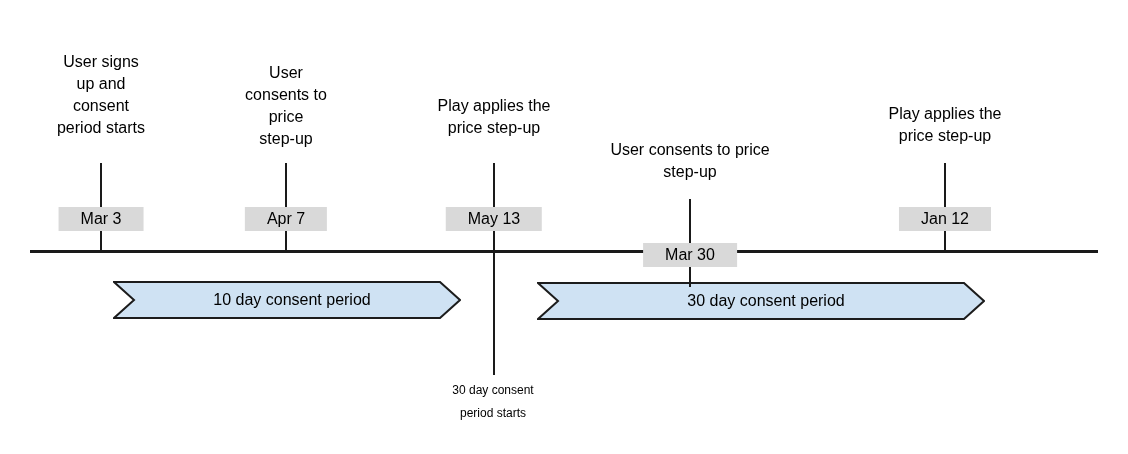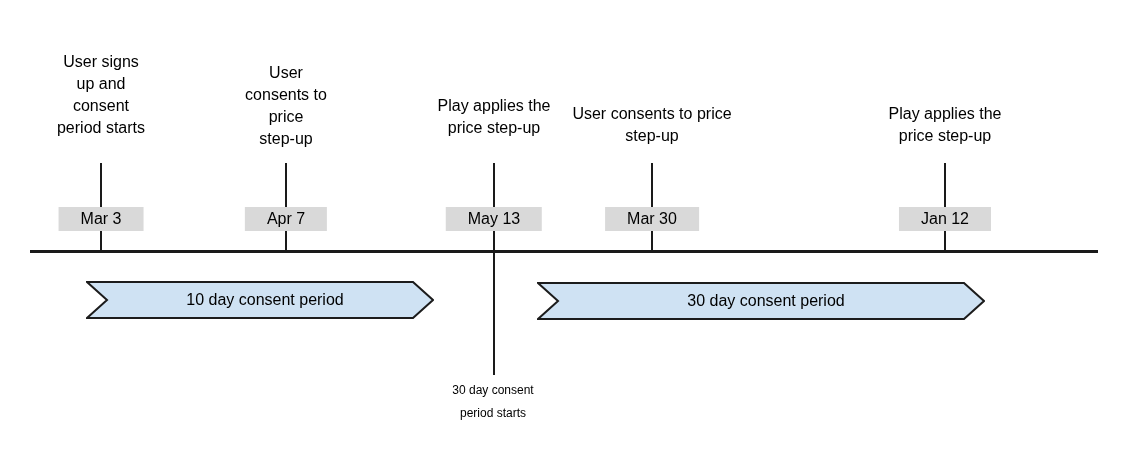--- a/index.html
+++ b/index.html
@@ -55,21 +55,21 @@
     font-size: 16px;
     line-height: 24px;
     padding: 0 22px;
     white-space: nowrap;
     z-index: 2;
   }
   
   .m0 { left: 101px; }
   .m1 { left: 286px; }
   .m2 { left: 494px; }
-  .m3 { left: 652px; }
+  .m3 { left: 690px; margin-top: 36px; }
   .m4 { left: 945px; }
   .mlabel.m0 { top: 51px; }
   .mlabel.m1 { top: 62px; }
   .mlabel.m2 { top: 95px; }
   .mlabel.m3 { top: 103px; }
   .mlabel.m4 { top: 103px; }
 
   .arrow {
     position: absolute;
     z-index: 0;
@@ -79,21 +79,21 @@
   }
   .arrow .arrow-text {
     position: absolute;
     inset: 0;
     display: flex;
     align-items: center;
     justify-content: center;
     font-size: 16px;
     padding-left: 10px;
   }
-  .arrow1 { left: 86px; top: 280px; width: 348px; height: 40px; }
+  .arrow1 { left: 113px; top: 280px; width: 348px; height: 40px; }
   .arrow2 { left: 537px; top: 281px; width: 448px; height: 40px; }
   .arrow polygon {
     fill: var(--arrow-fill, #cfe2f3);
     stroke: var(--arrow-stroke, #1c1c1c);
     stroke-width: 2;
     stroke-linejoin: miter;
   }
   .note {
     position: absolute;
     left: 493px;

